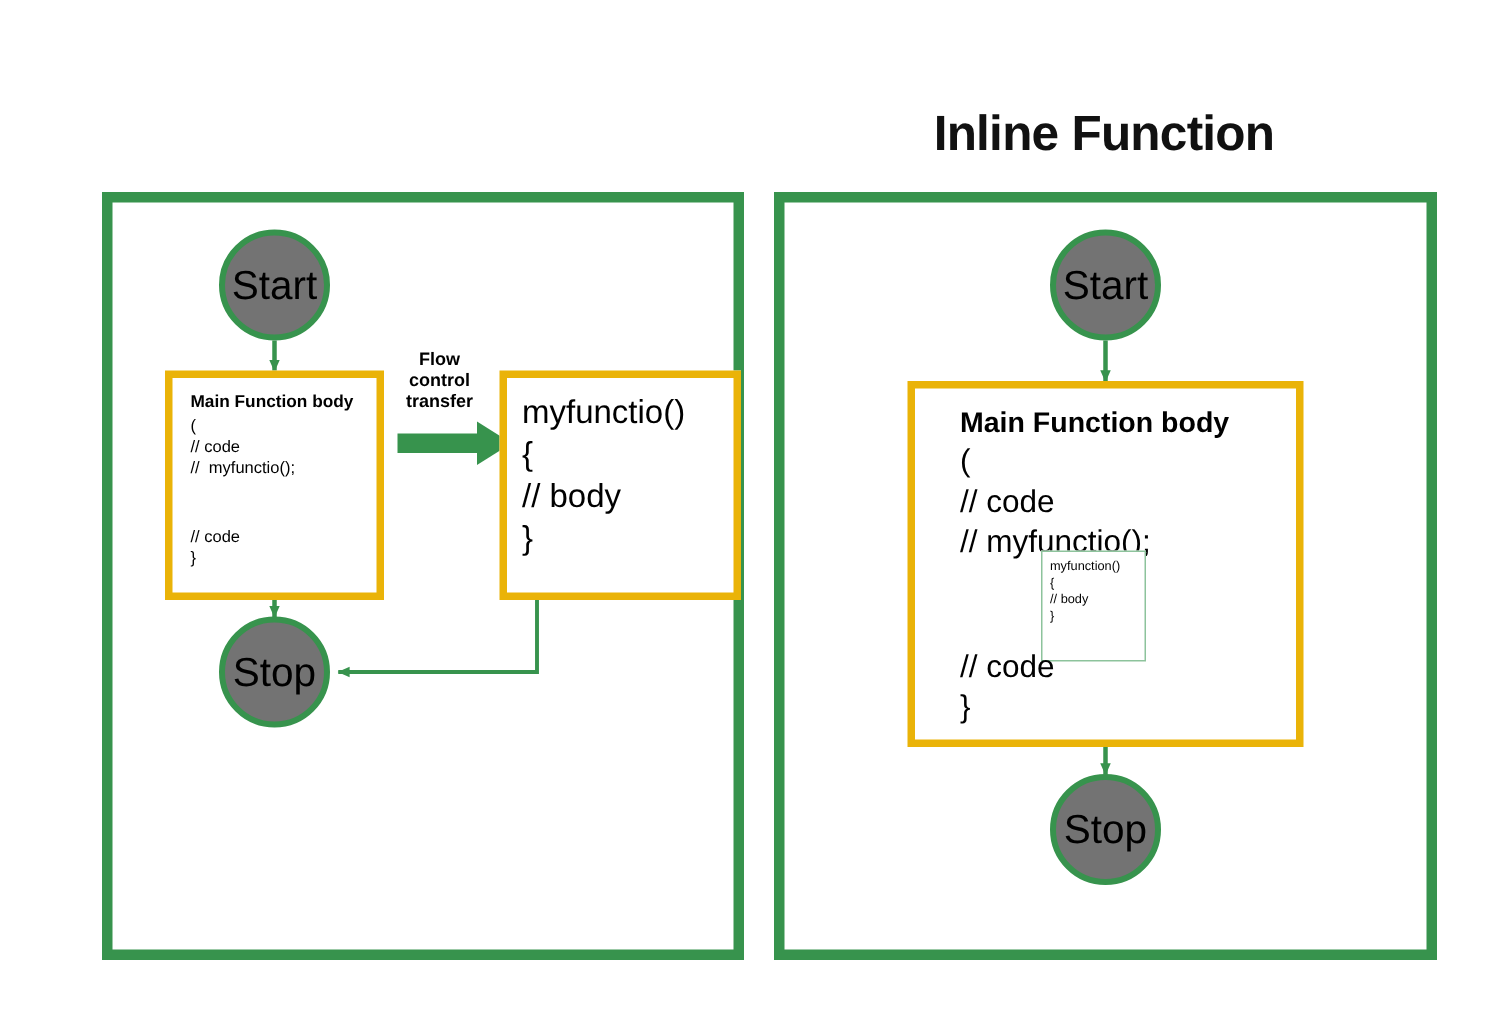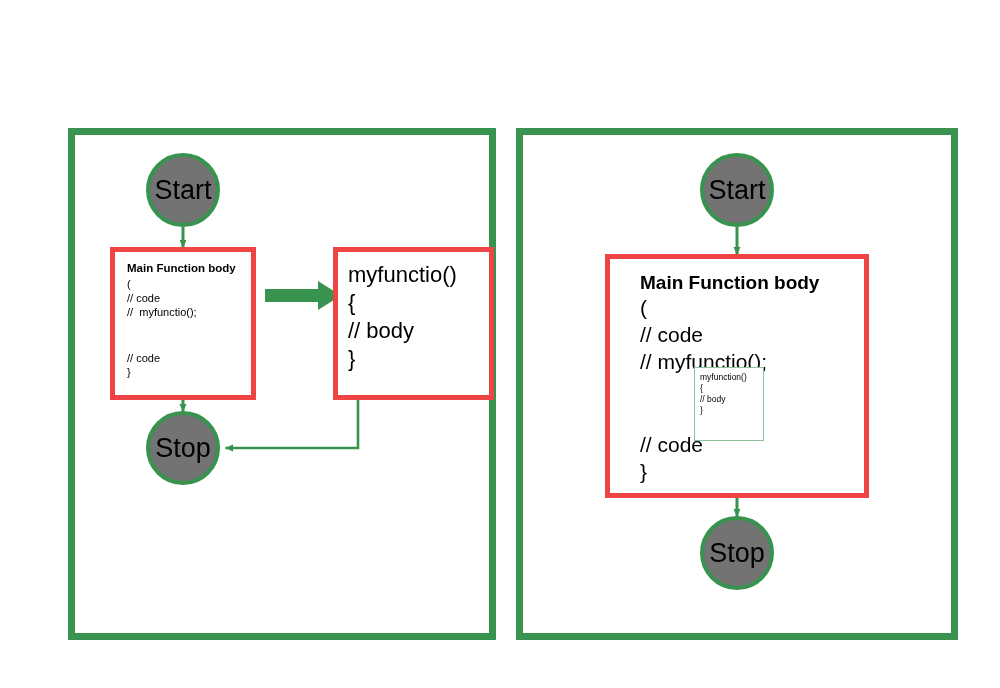--- a/index.html
+++ b/index.html
@@ -50,21 +50,21 @@
     display: flex;
     align-items: center;
     justify-content: center;
     color: #000000;
     font-size: 27px;
     font-weight: 500;
   }
 
   .code-box {
     position: absolute;
-    border: 5px solid #ef4444;
+    border: 5px solid #eab308;
     background: #ffffff;
     box-sizing: border-box;
   }
   .code-box.tiny { border-width: 1px; border-color: #8dc39c; }
 
   .code-text {
     position: absolute;
     color: #000000;
     white-space: pre;
     line-height: 1.28;
@@ -87,20 +87,21 @@
     width: 1000px;
     height: 688px;
     pointer-events: none;
   }
 </style>
 </head>
 <body>
 
 <div id="stage">
 
+  <div class="title" id="title-inline">Inline Function</div>
 
   <div class="panel" id="panel-normal"></div>
   <div class="panel" id="panel-inline"></div>
 
   <svg class="wires" viewBox="0 0 1000 688">
     <defs>
       <marker id="arrow-thin" markerWidth="9" markerHeight="9" refX="7.6" refY="4.5" orient="auto" markerUnits="userSpaceOnUse">
         <path d="M0,1 L8,4.5 L0,8 z" fill="#37934d"></path>
       </marker>
     </defs>
@@ -125,20 +126,23 @@
 
   <div class="code-box" id="mainbox-normal" style="left:110px; top:247px; width:146px; height:153px;">
     <div class="code-text bold-head" style="left:12px; top:9px; font-size:11.5px;">Main Function body</div>
     <div class="code-text" style="left:12px; top:25px; font-size:11px;">(
 // code
 //  myfunctio();</div>
     <div class="code-text" style="left:12px; top:99px; font-size:11px;">// code
 }</div>
   </div>
 
+  <div class="flow-label" style="left:258px; top:232px; width:70px;">Flow
+control
+transfer</div>
 
   <div class="code-box" id="funcbox-normal" style="left:333px; top:247px; width:161px; height:153px;">
     <div class="code-text" style="left:10px; top:9px; font-size:22px;">myfunctio()
 {
 // body
 }</div>
   </div>
 
   <div class="node-circle" id="stop-normal" style="left:146px; top:411px; width:74px; height:74px;">Stop</div>
 

